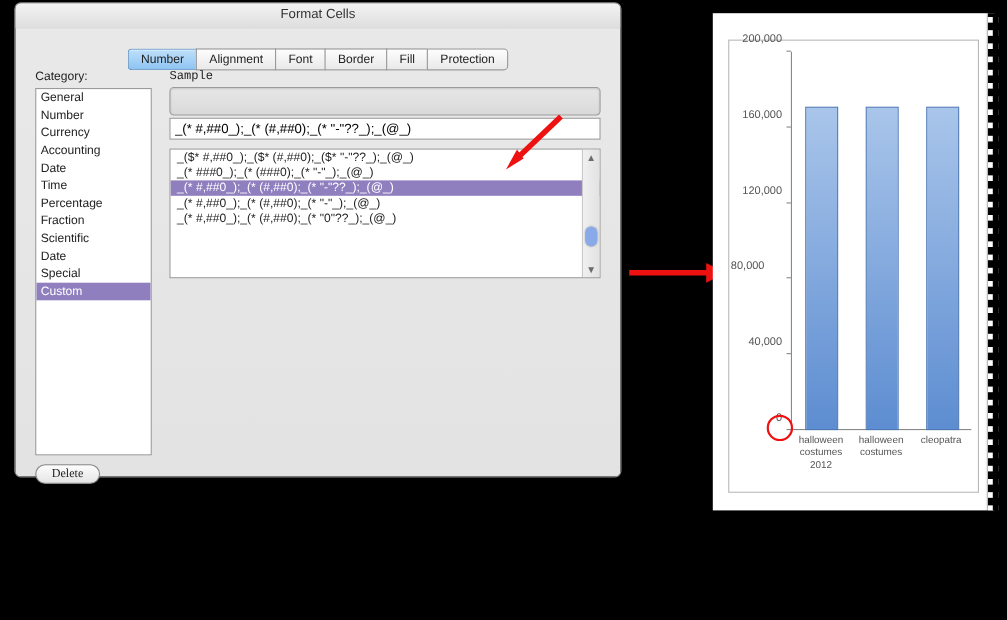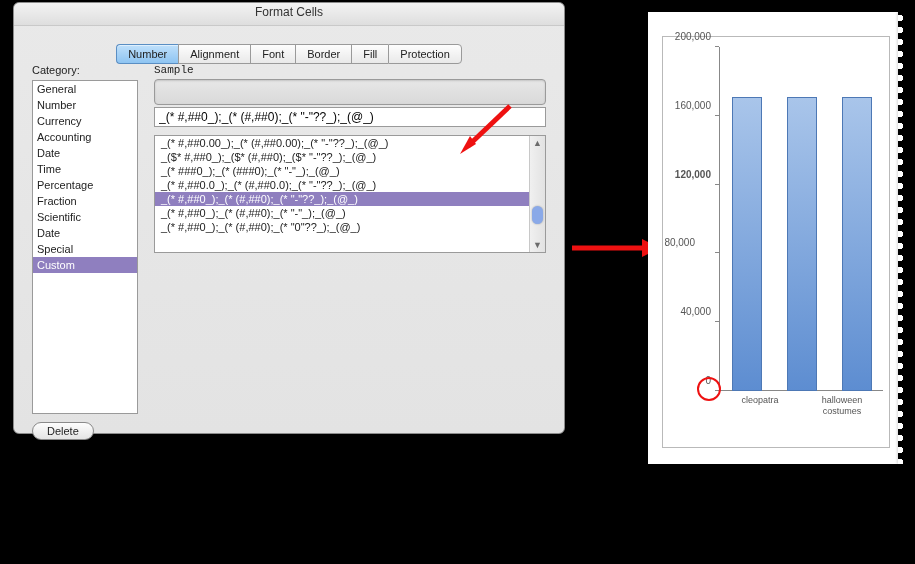--- a/index.html
+++ b/index.html
@@ -148,20 +148,21 @@
   .delete-btn {
     position: absolute;
     left: 18px;
     top: 358px;
     padding: 2px 14px;
     border: 1px solid #8a8a8a;
     border-radius: 11px;
     background: linear-gradient(#fdfdfd,#e4e4e4);
     font-size: 11px;
     box-shadow: 0 1px 1px rgba(0,0,0,.15);
+    font-family: Liberation Serif, serif;
   }
   .hint {
     position:absolute;
     left:18px;
     top: 388px;
     font-size: 11px;
     color:#333;
   }
   .dlg-buttons {
     position: absolute;
@@ -291,24 +292,22 @@
       <div class="sel">Custom</div>
     </div>
 
     <div class="right-area">
       <span class="label samplelabel">Sample</span>
       <div class="samplebox"></div>
 
       <input class="typeinput" value="_(* #,##0_);_(* (#,##0);_(* &quot;-&quot;??_);_(@_)" style="">
 
       <div class="codelist">
-        <div class="row">_(* #,##0.00_);_(* (#,##0.00);_(* "-"??_);_(@_)</div>
         <div class="row">_($* #,##0_);_($* (#,##0);_($* "-"??_);_(@_)</div>
         <div class="row">_(* ###0_);_(* (###0);_(* "-"_);_(@_)</div>
-        <div class="row">_(* #,##0.0_);_(* (#,##0.0);_(* "-"??_);_(@_)</div>
         <div class="row sel">_(* #,##0_);_(* (#,##0);_(* "-"??_);_(@_)</div>
         <div class="row">_(* #,##0_);_(* (#,##0);_(* "-"_);_(@_)</div>
         <div class="row">_(* #,##0_);_(* (#,##0);_(* "0"??_);_(@_)</div>
         <div class="sb">
           <div class="arr up">▲</div>
           <div class="thumb"></div>
           <div class="arr dn">▼</div>
         </div>
       </div>
 
@@ -328,36 +327,37 @@
   <line x1="2" y1="16" x2="76" y2="16" stroke="#e11" stroke-width="5"></line>
   <polygon points="90,16 72,7 72,25" fill="#e11"></polygon>
 </svg>
 
 <div class="chart-wrap">
   <div class="chart-inner">
     <div class="ylabels" id="ylabels">
         <div style="bottom: 0%; position: absolute; right: 4px;">0</div>
         <div style="bottom: 20%; position: absolute; right: 4px; margin-top: 32px;">40,000</div>
         <div style="bottom: 40%; position: absolute; right: 20px;">80,000</div>
-        <div style="bottom: 60%; position: absolute; right: 4px; font-weight: bold;">120,000</div>
+        <div style="bottom: 60%; position: absolute; right: 4px;">120,000</div>
         <div style="bottom: 80%; position: absolute; right: 4px;">160,000</div>
         <div style="bottom: 100%; position: absolute; right: 4px;">200,000</div>
       </div>
     <div class="plot" id="plot">
       <div class="axis-y"></div>
       <div class="axis-x"></div>
     <div class="ytick" style="bottom: 0%;"></div>
         <div class="ytick" style="bottom: 20%;"></div>
         <div class="ytick" style="bottom: 40%;"></div>
         <div class="ytick" style="bottom: 60%;"></div>
         <div class="ytick" style="bottom: 80%;"></div>
         <div class="ytick" style="bottom: 100%;"></div>
         <div class="bar" style="left: calc(16.6667% - 14px); height: 85%;"></div>
         <div class="bar" style="left: calc(50% - 14px); height: 85%;"></div>
         <div class="bar" style="left: calc(83.3333% - 14px); height: 85%;"></div>
       </div>
     <div class="xlabels" id="xlabels">
+        <div>halloween costumes 2012</div>
+        <div>halloween costumes</div>
         <div>cleopatra</div>
-        <div>halloween costumes</div>
       </div>
   <div class="zero-circle" style="left: 34px; bottom: 46px;"></div>
     </div>
 </div>
 
 </body></html>

